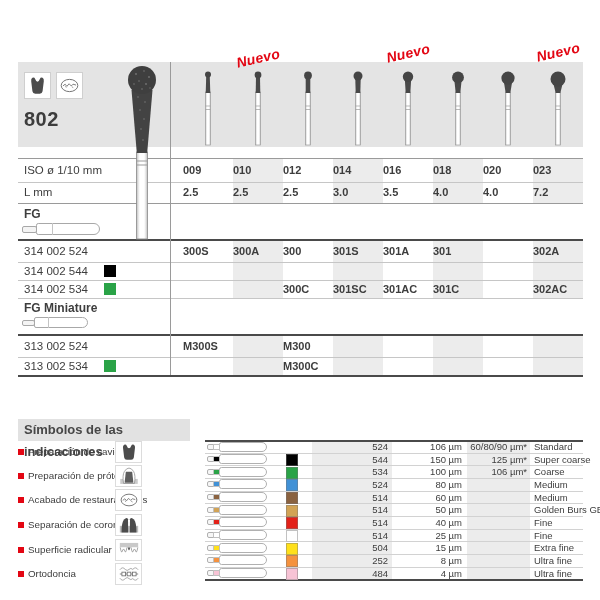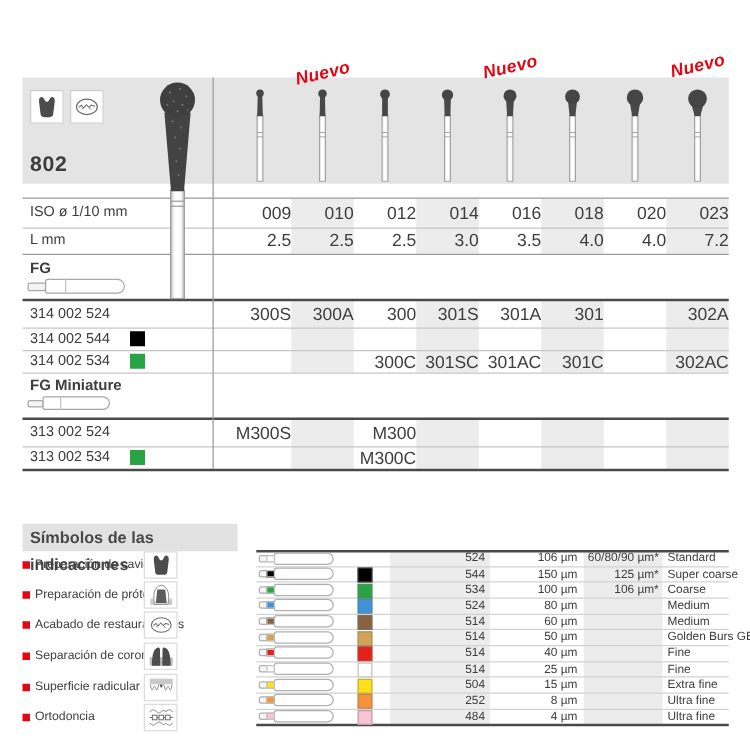--- a/index.html
+++ b/index.html
@@ -7,25 +7,25 @@
           font-family:"Liberation Sans",sans-serif;color:#3d3d3d;}
   .abs{position:absolute;}
   
   .grayband{position:absolute;left:18px;top:62px;width:565px;height:85px;background:#e4e4e4;}
   .vdiv{position:absolute;left:170px;top:62px;width:1px;height:313px;background:#9a9a9a;}
   .hline{position:absolute;left:18px;width:565px;height:1px;background:#c6c6c6;}
   .hline.med{background:#9a9a9a;}
   .hline.dark{height:2px;background:#4a4a4a;}
   .shade{position:absolute;width:50px;background:#ececec;}
   .cells{position:absolute;left:183px;width:400px;display:grid;grid-template-columns:repeat(8,50px);
-         text-align:right;font-size:14px;}
+         text-align:left;font-size:11px;font-weight:bold;}
   .rowlabel{position:absolute;left:24px;font-size:11.5px;white-space:nowrap;}
   .rowlabel.b{font-weight:bold;font-size:12px;}
   .psq{position:absolute;left:104px;width:12px;height:12px;}
-  .code802{position:absolute;left:24px;top:122px;font-size:17px;font-weight:bold;letter-spacing:.5px;}
+  .code802{position:absolute;left:24px;top:108px;font-size:20px;font-weight:bold;letter-spacing:.5px;}
   .hicon{position:absolute;width:27px;height:27px;background:#fff;border:1px solid #cfcfcf;
          box-sizing:border-box;display:flex;align-items:center;justify-content:center;}
   .nuevo{position:absolute;color:#e30613;font-weight:bold;font-style:italic;font-size:14px;
          transform:rotate(-13deg);letter-spacing:.3px;white-space:nowrap;}
   .sbur{position:absolute;}
   
   .fgbur{position:absolute;}
   .fgbur *{box-sizing:border-box;}
   .fgtip{position:absolute;left:0;border:1px solid #a8a8a8;border-radius:2px;background:#f4f4f4;}
   .fgbody{position:absolute;border:1px solid #a8a8a8;border-radius:3px 8px 8px 3px;background:#fff;}

